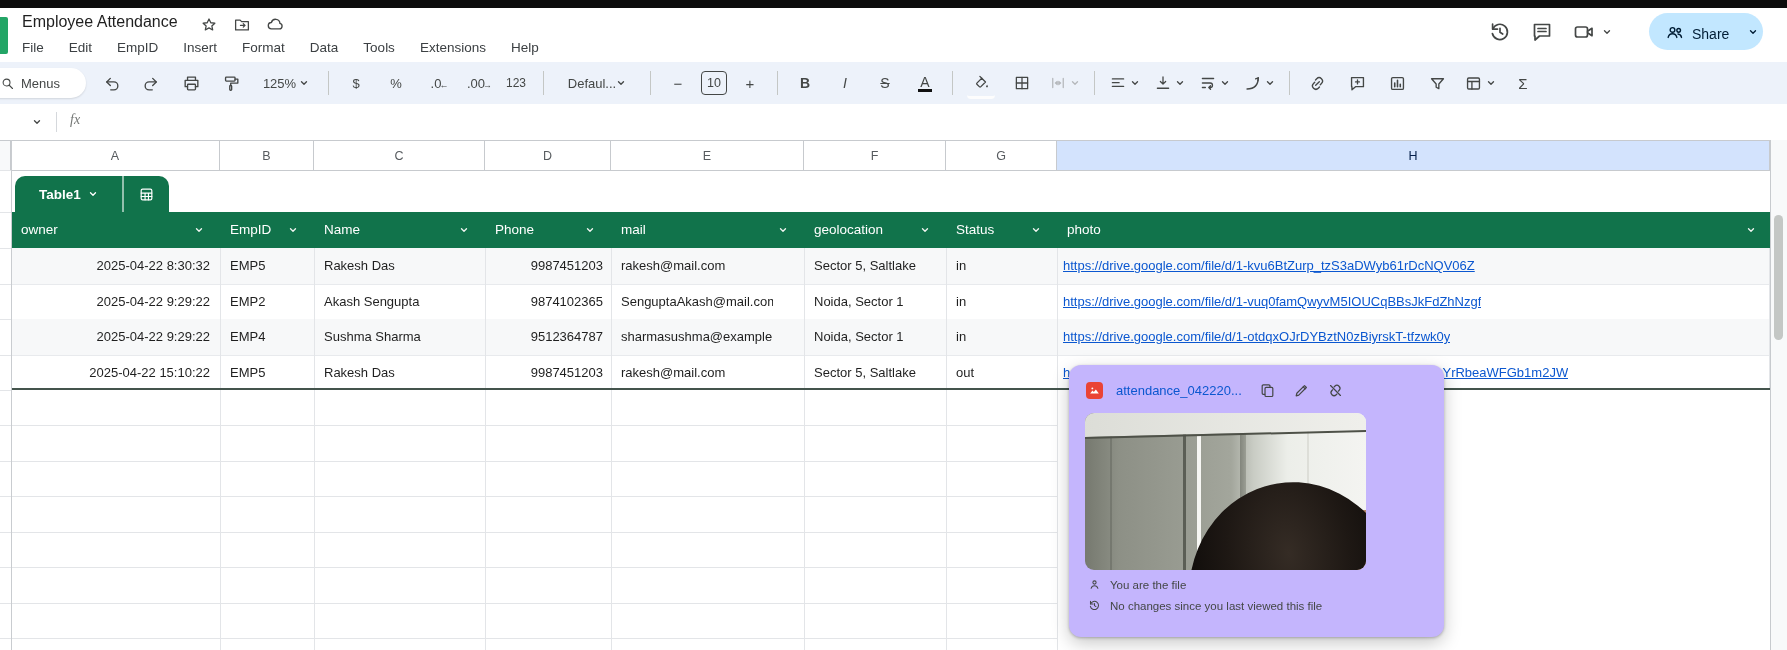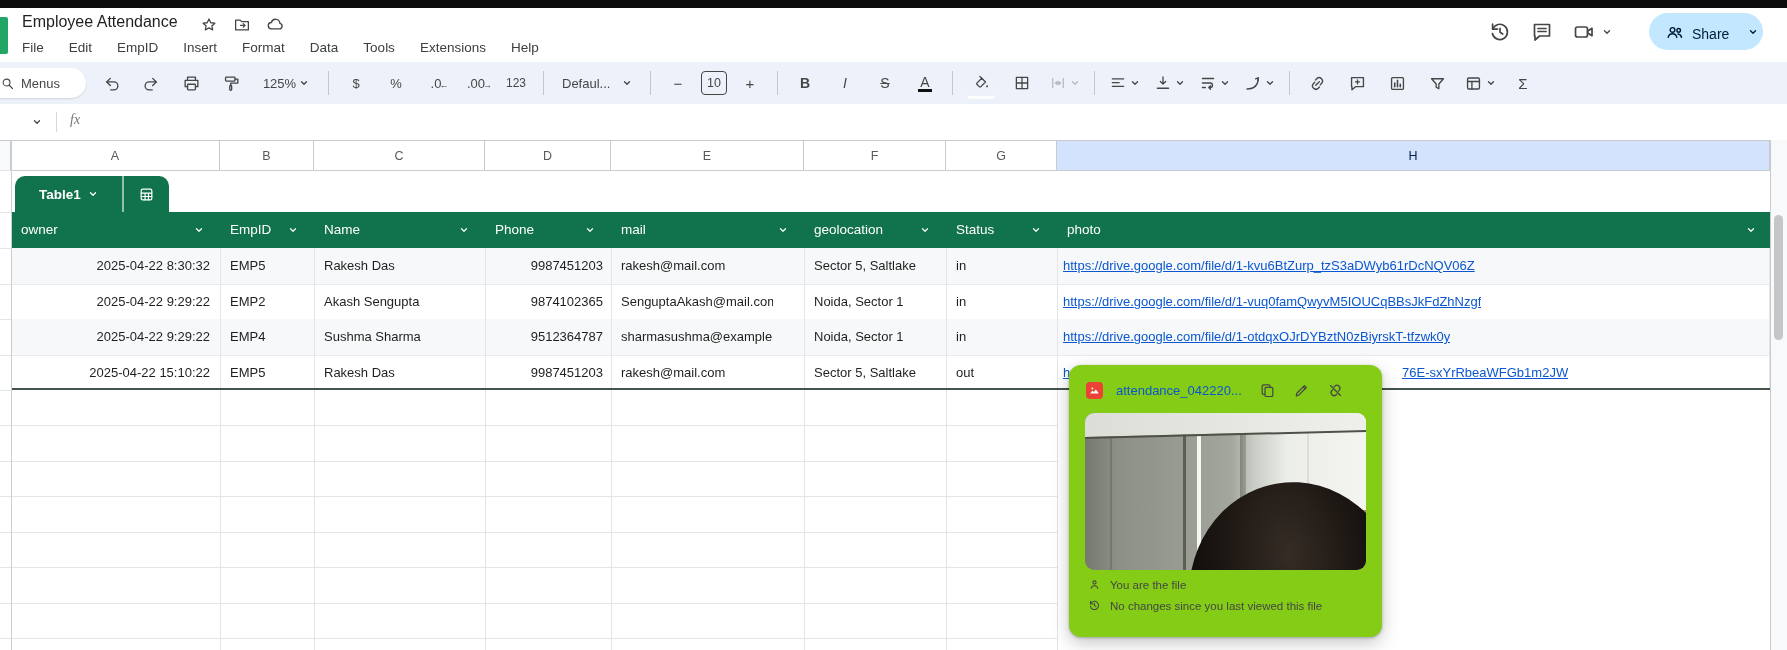--- a/index.html
+++ b/index.html
@@ -64,21 +64,21 @@
   .band{background:#f7f8f9}
   .cell{position:absolute;top:0;height:35px;line-height:35px;font-size:13px;color:#1f1f1f;white-space:nowrap;overflow:hidden}
   .num{text-align:right}
   .link{color:#0b57d0;text-decoration:underline;cursor:pointer}
   #table-bottom{left:11px;top:388px;width:1759px;height:2px;background:#44544c}
   .gl{position:absolute;background:#e3e5e8}
   
   #vscroll{left:1770px;top:140px;width:17px;height:510px;background:#f8f9fa;border-left:1px solid #c7cace}
   #vthumb{left:1774px;top:215px;width:9px;height:125px;background:#c4c7c5;border-radius:5px}
   
-  #popup{left:1069px;top:365px;width:313px;height:272px;background:#84cc16;border-radius:12px;z-index:50;
+  #popup{left:1069px;top:365px;width:375px;height:272px;background:#c4b5fd;border-radius:12px;z-index:50;
          box-shadow:0 1px 3px rgba(0,0,0,.25),0 6px 18px rgba(0,0,0,.22)}
   .pp-head{position:absolute;left:17px;top:14px;width:281px;height:22px;display:flex;align-items:center}
   .pp-fileicon{width:17px;height:17px;background:#ea4335;border-radius:4px;display:flex;align-items:center;justify-content:center;flex:0 0 auto}
   .pp-name{margin-left:13px;font-size:13px;color:#0b57d0;max-width:150px;white-space:nowrap;overflow:hidden;cursor:pointer}
   .pp-act{margin-left:17px;cursor:pointer}
   .pp-act svg{width:17px;height:17px}
   .pp-photo{position:absolute;left:16px;top:48px;width:281px;height:157px;border-radius:9px;overflow:hidden}
   .pp-foot{position:absolute;left:19px;display:flex;gap:9px;align-items:center;color:#444746;font-size:11.5px}
   .pp-foot svg{width:13px;height:13px;stroke-width:1.9}
   
@@ -232,21 +232,21 @@
   <span class="tbi">
       <span class="dec">.00</span>
       <i class="dec" style="position:relative">
         <i style="position:absolute;font-style:normal;font-size:9px;bottom:-7px;left:-2px">→</i>
       </i>
     </span>
   <span class="tbi">
       <span class="ttxt" style="font-size:12px">123</span>
     </span>
   <span class="tsep"></span>
-  <span class="tbi" style="width:70px;justify-content:space-between;padding:0 4px">
+  <span class="tbi" style="width:70px;padding:0 4px">
       <span class="ttxt">Defaul...</span>
       <svg class="chev" viewBox="0 0 12 12">
         <path d="M3 4.5 6 7.5 9 4.5"></path>
       </svg>
     </span>
   <span class="tsep"></span>
   <span class="tbi">
       <span class="ttxt" style="font-size:15px">−</span>
     </span>
   <span id="fontsize-box">10</span>

